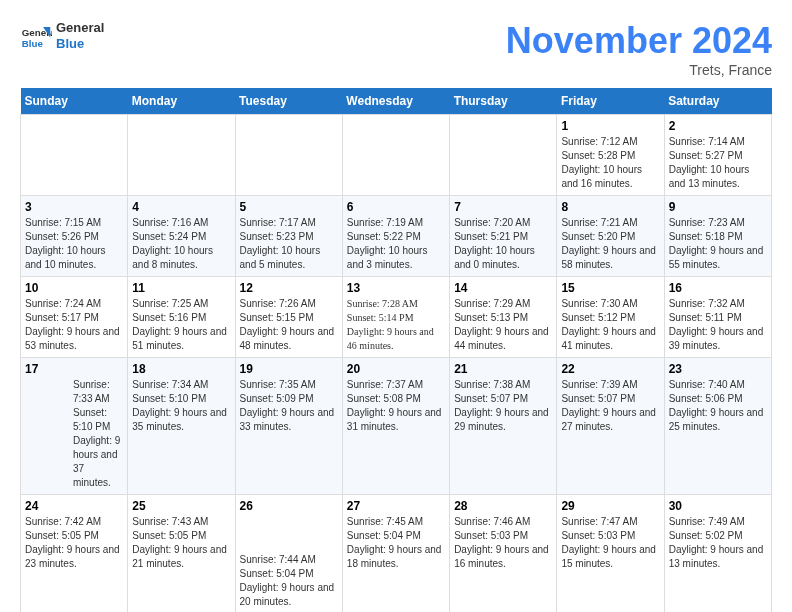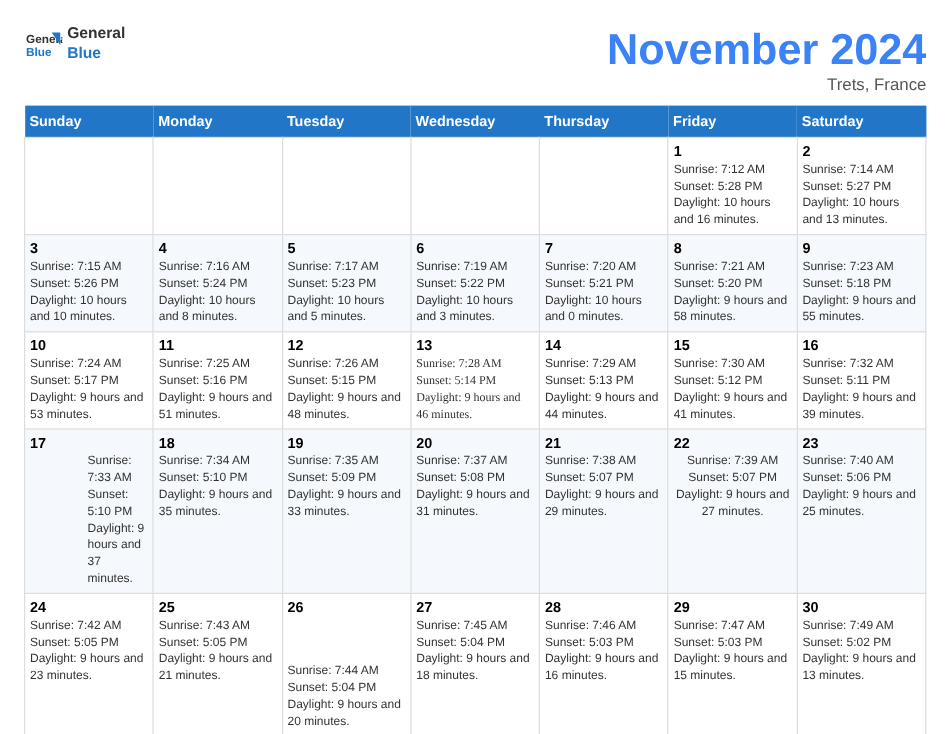--- a/index.html
+++ b/index.html
@@ -243,21 +243,21 @@
 Daylight: 9 hours and 31 minutes.</div>
         </td>
         <td>
           <div class="day-num">21</div>
           <div class="day-info" style="white-space: pre-line;">Sunrise: 7:38 AM
 Sunset: 5:07 PM
 Daylight: 9 hours and 29 minutes.</div>
         </td>
         <td>
           <div class="day-num">22</div>
-          <div class="day-info" style="white-space: pre-line; text-align: center;">Sunrise: 7:39 AM
+          <div class="day-info" style="white-space: pre-line;">Sunrise: 7:39 AM
 Sunset: 5:07 PM
 Daylight: 9 hours and 27 minutes.</div>
         </td>
         <td>
           <div class="day-num">23</div>
           <div class="day-info" style="white-space: pre-line;">Sunrise: 7:40 AM
 Sunset: 5:06 PM
 Daylight: 9 hours and 25 minutes.</div>
         </td>
       </tr>

